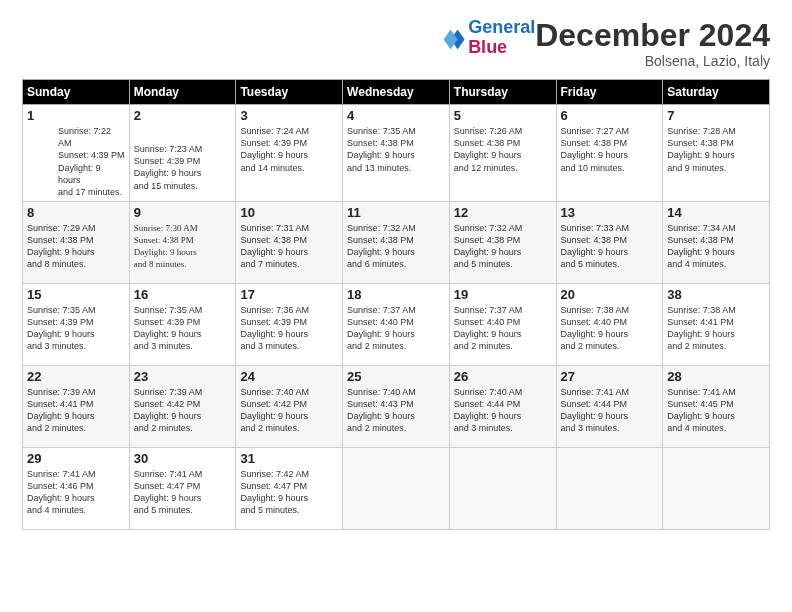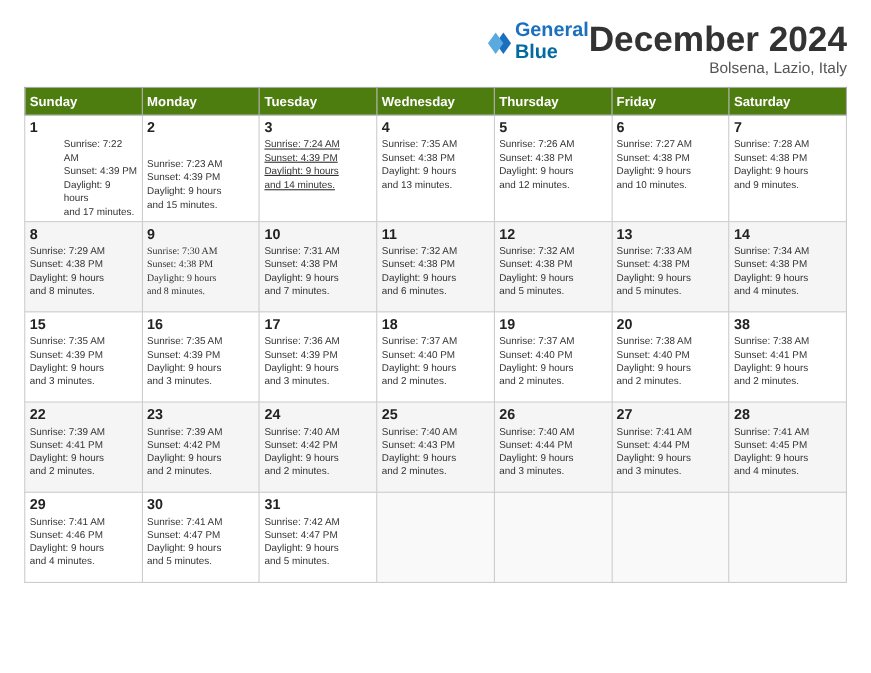--- a/index.html
+++ b/index.html
@@ -52,21 +52,21 @@
     .location {
       font-size: 14px;
       color: #555;
     }
     table {
       width: 100%;
       border-collapse: collapse;
       table-layout: fixed;
     }
     thead tr th {
-      background: #4d7c0f;
+      background: #000000;
       color: #fff;
       font-size: 12px;
       font-weight: bold;
       padding: 5px 4px;
       text-align: left;
       border: 1px solid #aaa;
     }
     tbody tr td {
       vertical-align: top;
       border: 1px solid #ccc;
@@ -101,21 +101,21 @@
 <div class="page">
   <div class="header">
     <div class="logo">
       <svg class="logo-icon" viewBox="0 0 40 40">
         <polygon points="28,8 38,22 28,36 18,22" fill="#1a6fbf"></polygon>
         <polygon points="18,8 28,22 18,36 8,22" fill="#5aaae0"></polygon>
       </svg>
       <div>
         <div class="logo-text">
           <span>General</span><br>
-          <span style="color:#0369a1">Blue</span>
+          <span style="color:#be185d">Blue</span>
         </div>
       </div>
     </div>
     <div class="title-block">
       <div class="month-title">December 2024</div>
       <div class="location">Bolsena, Lazio, Italy</div>
     </div>
   </div>
 
   <table>
@@ -141,21 +141,21 @@
           </td>
           <td>
             <span class="day-num">2</span>
             <div class="cell-info" style="white-space: pre-line; margin-top: 20px;">Sunrise: 7:23 AM
 Sunset: 4:39 PM
 Daylight: 9 hours
 and 15 minutes.</div>
           </td>
           <td>
             <span class="day-num">3</span>
-            <div class="cell-info" style="white-space: pre-line; text-decoration: underline;">Sunrise: 7:24 AM
+            <div class="cell-info" style="white-space: pre-line;">Sunrise: 7:24 AM
 Sunset: 4:39 PM
 Daylight: 9 hours
 and 14 minutes.</div>
           </td>
           <td>
             <span class="day-num">4</span>
             <div class="cell-info" style="white-space: pre-line;">Sunrise: 7:35 AM
 Sunset: 4:38 PM
 Daylight: 9 hours
 and 13 minutes.</div>

